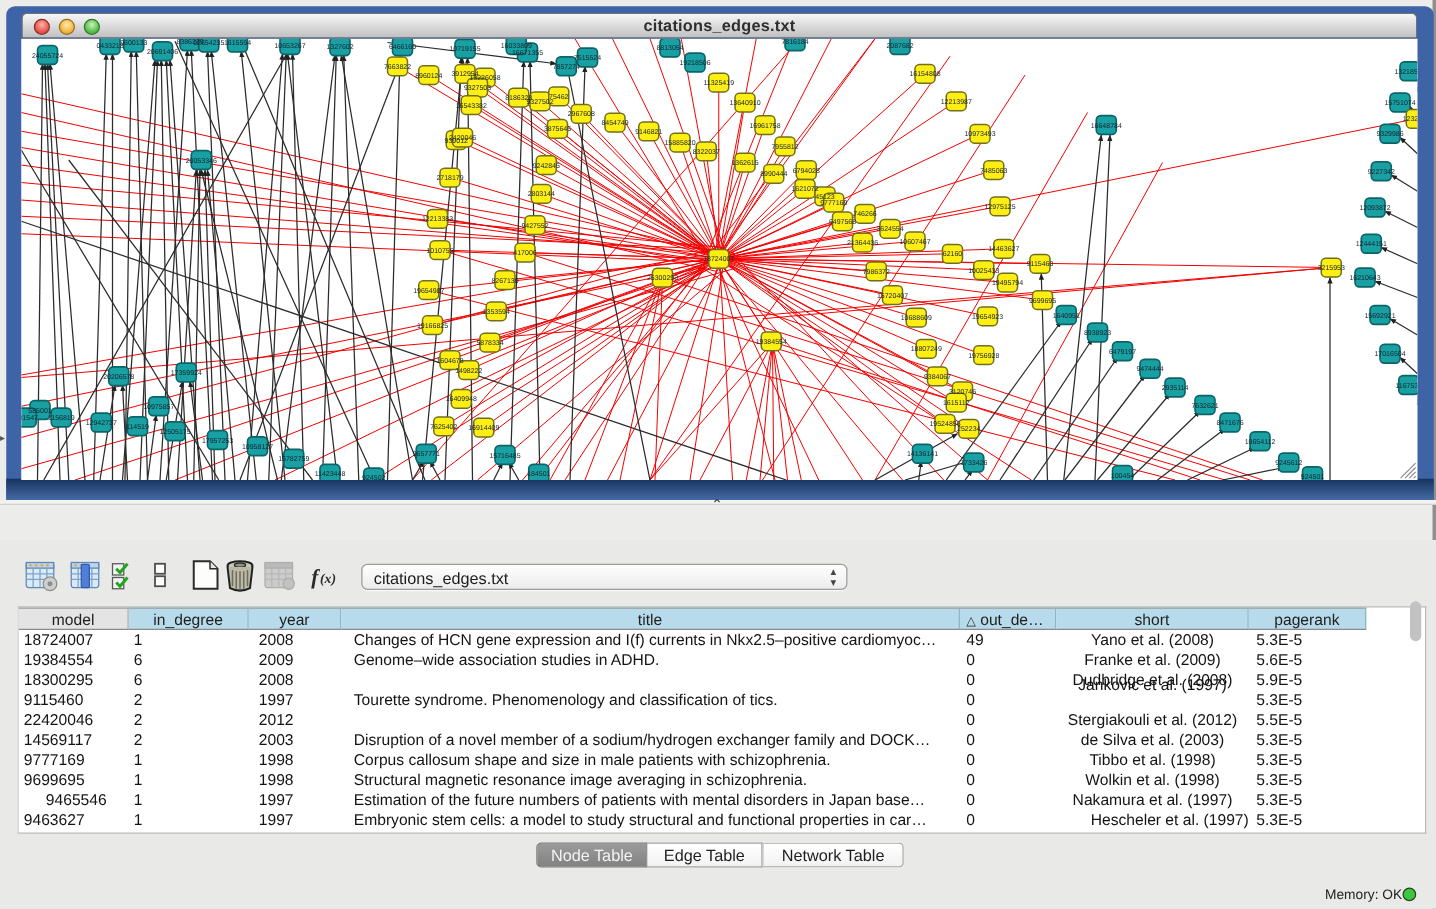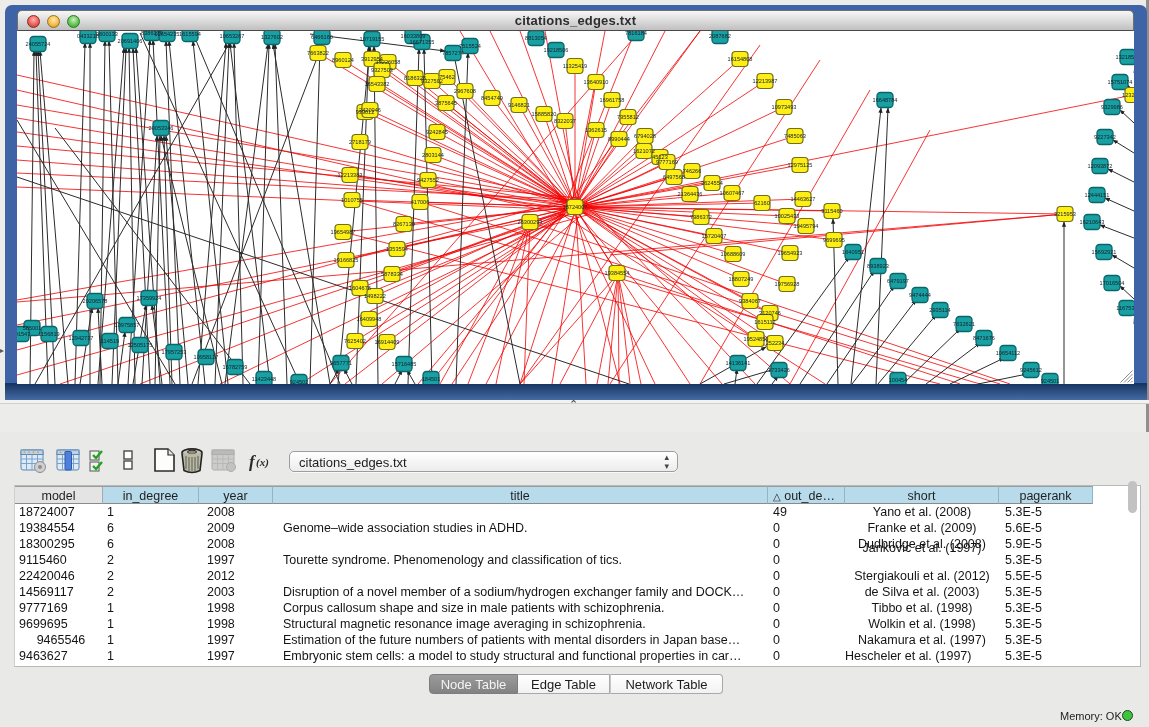--- a/index.html
+++ b/index.html
@@ -646,20 +646,21 @@
     <div class="hc b" style="left:199px;width:74px">year</div>
     <div class="hc b" style="left:273px;width:495px">title</div>
     <div class="hc b" style="left:768px;width:77px">
       <span style="display:block;text-align:left;padding-left:5px"><span class="tri">△</span> out_de…</span>
     </div>
     <div class="hc b" style="left:845px;width:154px">short</div>
     <div class="hc b" style="left:999px;width:94px">pagerank</div>
   <div class="cell" style="left:19px;top:505px;width:84px;text-align:left">18724007</div>
     <div class="cell" style="left:107px;top:505px;width:92px;text-align:left">1</div>
     <div class="cell" style="left:207px;top:505px;width:66px;text-align:left">2008</div>
+    <div class="cell" style="left:283px;top:505px;width:485px;text-align:left">Changes of HCN gene expression and I(f) currents in Nkx2.5–positive cardiomyoc…</div>
     <div class="cell" style="left:773px;top:505px;width:72px;text-align:left">49</div>
     <div class="cell" style="left:845px;top:505px;width:154px;text-align:center">Yano et al. (2008)</div>
     <div class="cell" style="left:1005px;top:505px;width:88px;text-align:left">5.3E-5</div>
 <div class="cell" style="left:19px;top:521px;width:84px;text-align:left">19384554</div>
     <div class="cell" style="left:107px;top:521px;width:92px;text-align:left">6</div>
     <div class="cell" style="left:207px;top:521px;width:66px;text-align:left">2009</div>
     <div class="cell" style="left:283px;top:521px;width:485px;text-align:left">Genome–wide association studies in ADHD.</div>
     <div class="cell" style="left:773px;top:521px;width:72px;text-align:left">0</div>
     <div class="cell" style="left:845px;top:521px;width:154px;text-align:center">Franke et al. (2009)</div>
     <div class="cell" style="left:1005px;top:521px;width:88px;text-align:left">5.6E-5</div>
@@ -708,21 +709,21 @@
     <div class="cell" style="left:207px;top:633px;width:66px;text-align:left">1997</div>
     <div class="cell" style="left:283px;top:633px;width:485px;text-align:left">Estimation of the future numbers of patients with mental disorders in Japan base…</div>
     <div class="cell" style="left:773px;top:633px;width:72px;text-align:left">0</div>
     <div class="cell" style="left:845px;top:633px;width:154px;text-align:center">Nakamura et al. (1997)</div>
     <div class="cell" style="left:1005px;top:633px;width:88px;text-align:left">5.3E-5</div>
 <div class="cell" style="left:19px;top:649px;width:84px;text-align:left">9463627</div>
     <div class="cell" style="left:107px;top:649px;width:92px;text-align:left">1</div>
     <div class="cell" style="left:207px;top:649px;width:66px;text-align:left">1997</div>
     <div class="cell" style="left:283px;top:649px;width:485px;text-align:left">Embryonic stem cells: a model to study structural and functional properties in car…</div>
     <div class="cell" style="left:773px;top:649px;width:72px;text-align:left">0</div>
-    <div class="cell" style="left:845px;top:649px;width:154px;text-align:left">Hescheler et al. (1997)</div>
+    <div class="cell" style="left:845px;top:649px;width:154px;text-align:right">Hescheler et al. (1997)</div>
     <div class="cell" style="left:1005px;top:649px;width:88px;text-align:left">5.3E-5</div>
   <div id="tabs">
       <div class="seg" id="seg1">Node Table</div>
       <div class="seg" id="seg2">Edge Table</div>
       <div class="seg" id="seg3">Network Table</div>
     </div>
   <div id="mem">Memory: OK</div>
     <div id="memdot"></div>
 </div>
 </body></html>

